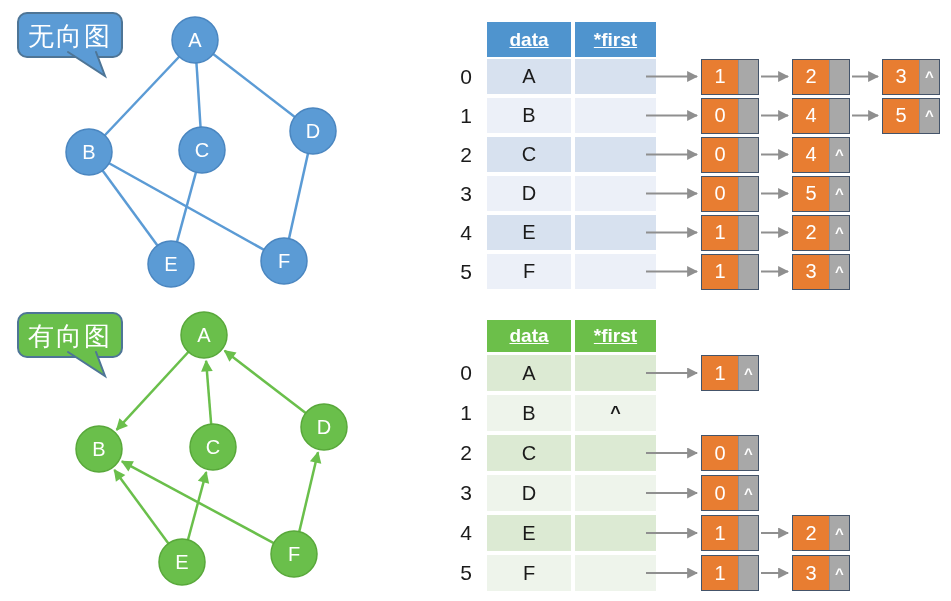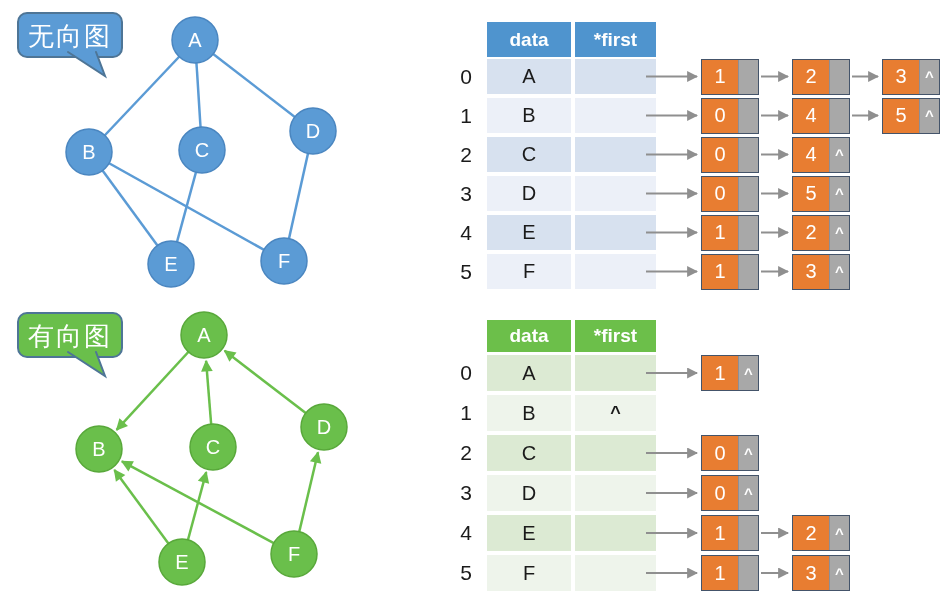--- a/index.html
+++ b/index.html
@@ -8,21 +8,21 @@
     font-family:"Liberation Sans",sans-serif;
   }
   svg.graph{position:absolute;left:0;}
   #svg-undirected{top:0;}
   #svg-directed{top:300px;}
   #overlay{position:absolute;left:0;top:0;z-index:3;pointer-events:none;}
   .thead{position:absolute;display:flex;gap:4px;z-index:1;}
   #thead-top{left:487px;top:22px;height:35px;}
   #thead-bottom{left:487px;top:320px;height:32px;}
   .th{display:flex;align-items:center;justify-content:center;color:#fff;
-      font-weight:bold;font-size:19px;}
+      font-weight:bold;font-size:19px;text-decoration:underline;}
   .th.c1{width:84px;}
   .th.c2{width:81px;}
   #thead-top .th{background:#4f94ce;}
   #thead-bottom .th{background:#6cbf4a;}
   .idx{position:absolute;display:flex;align-items:center;justify-content:flex-end;
        font-size:21px;color:#1a1a1a;z-index:1;}
   .cell{position:absolute;display:flex;align-items:center;justify-content:center;
         font-size:20px;color:#1a1a1a;z-index:1;}
   .cell.first-null{font-size:18px;font-weight:bold;}
   .lnode{position:absolute;display:flex;z-index:4;border:1.5px solid #44546a;

